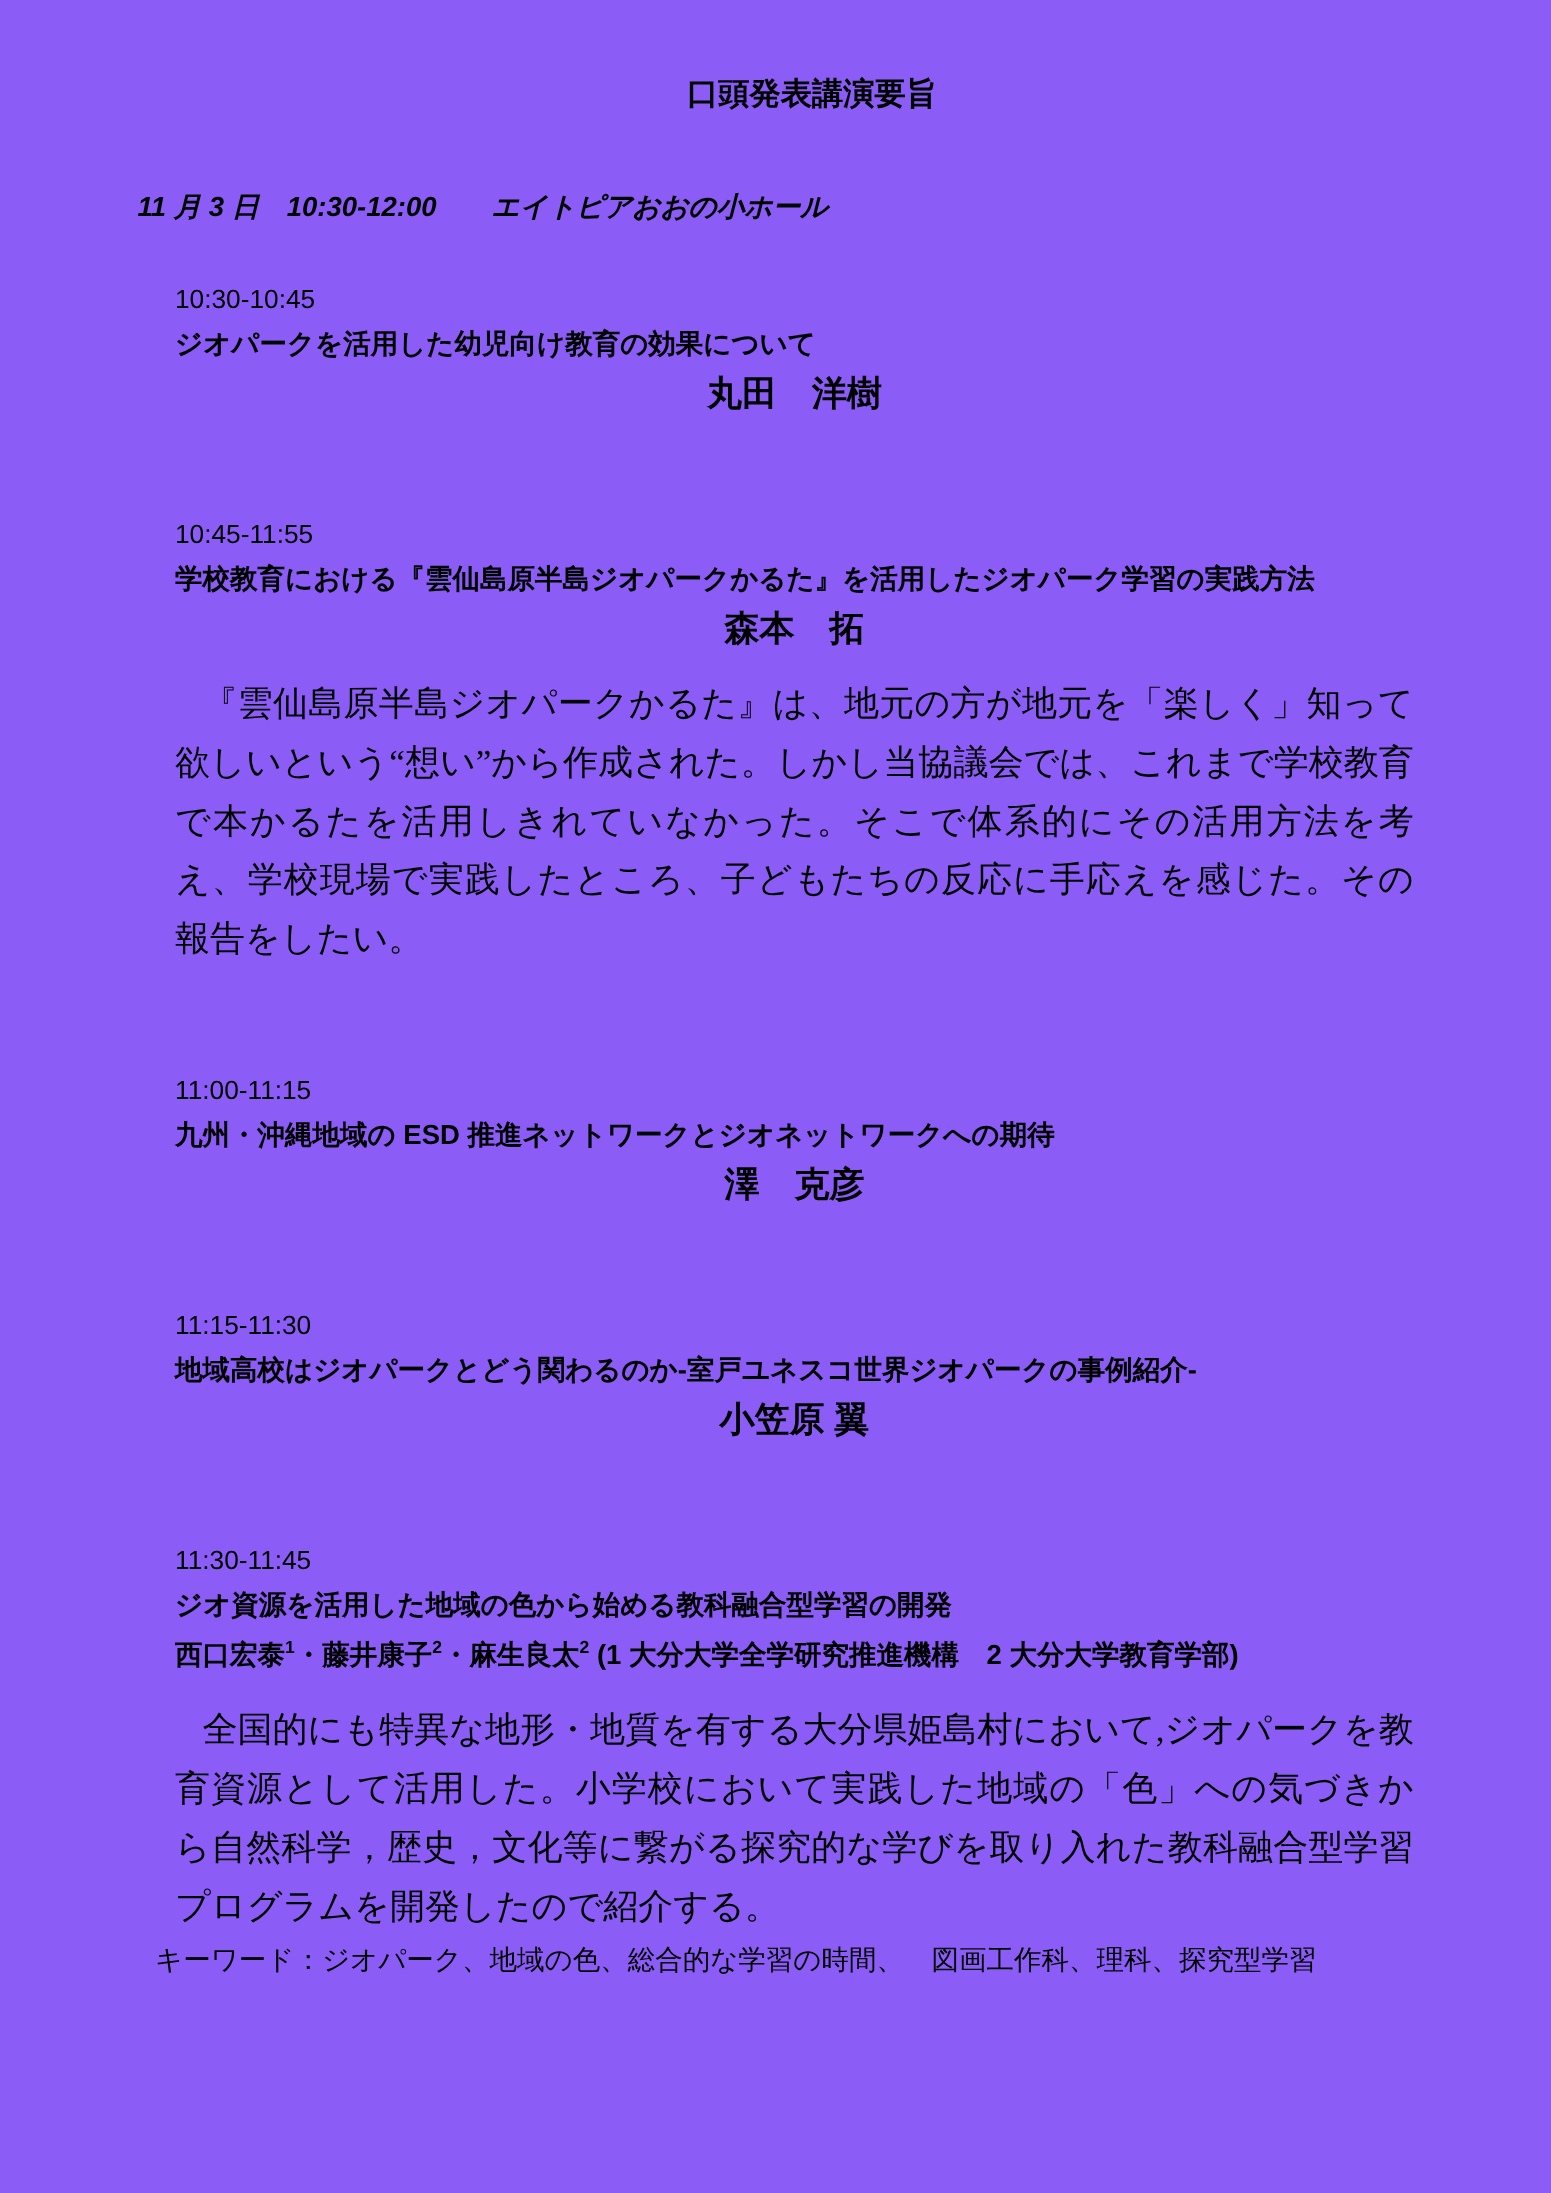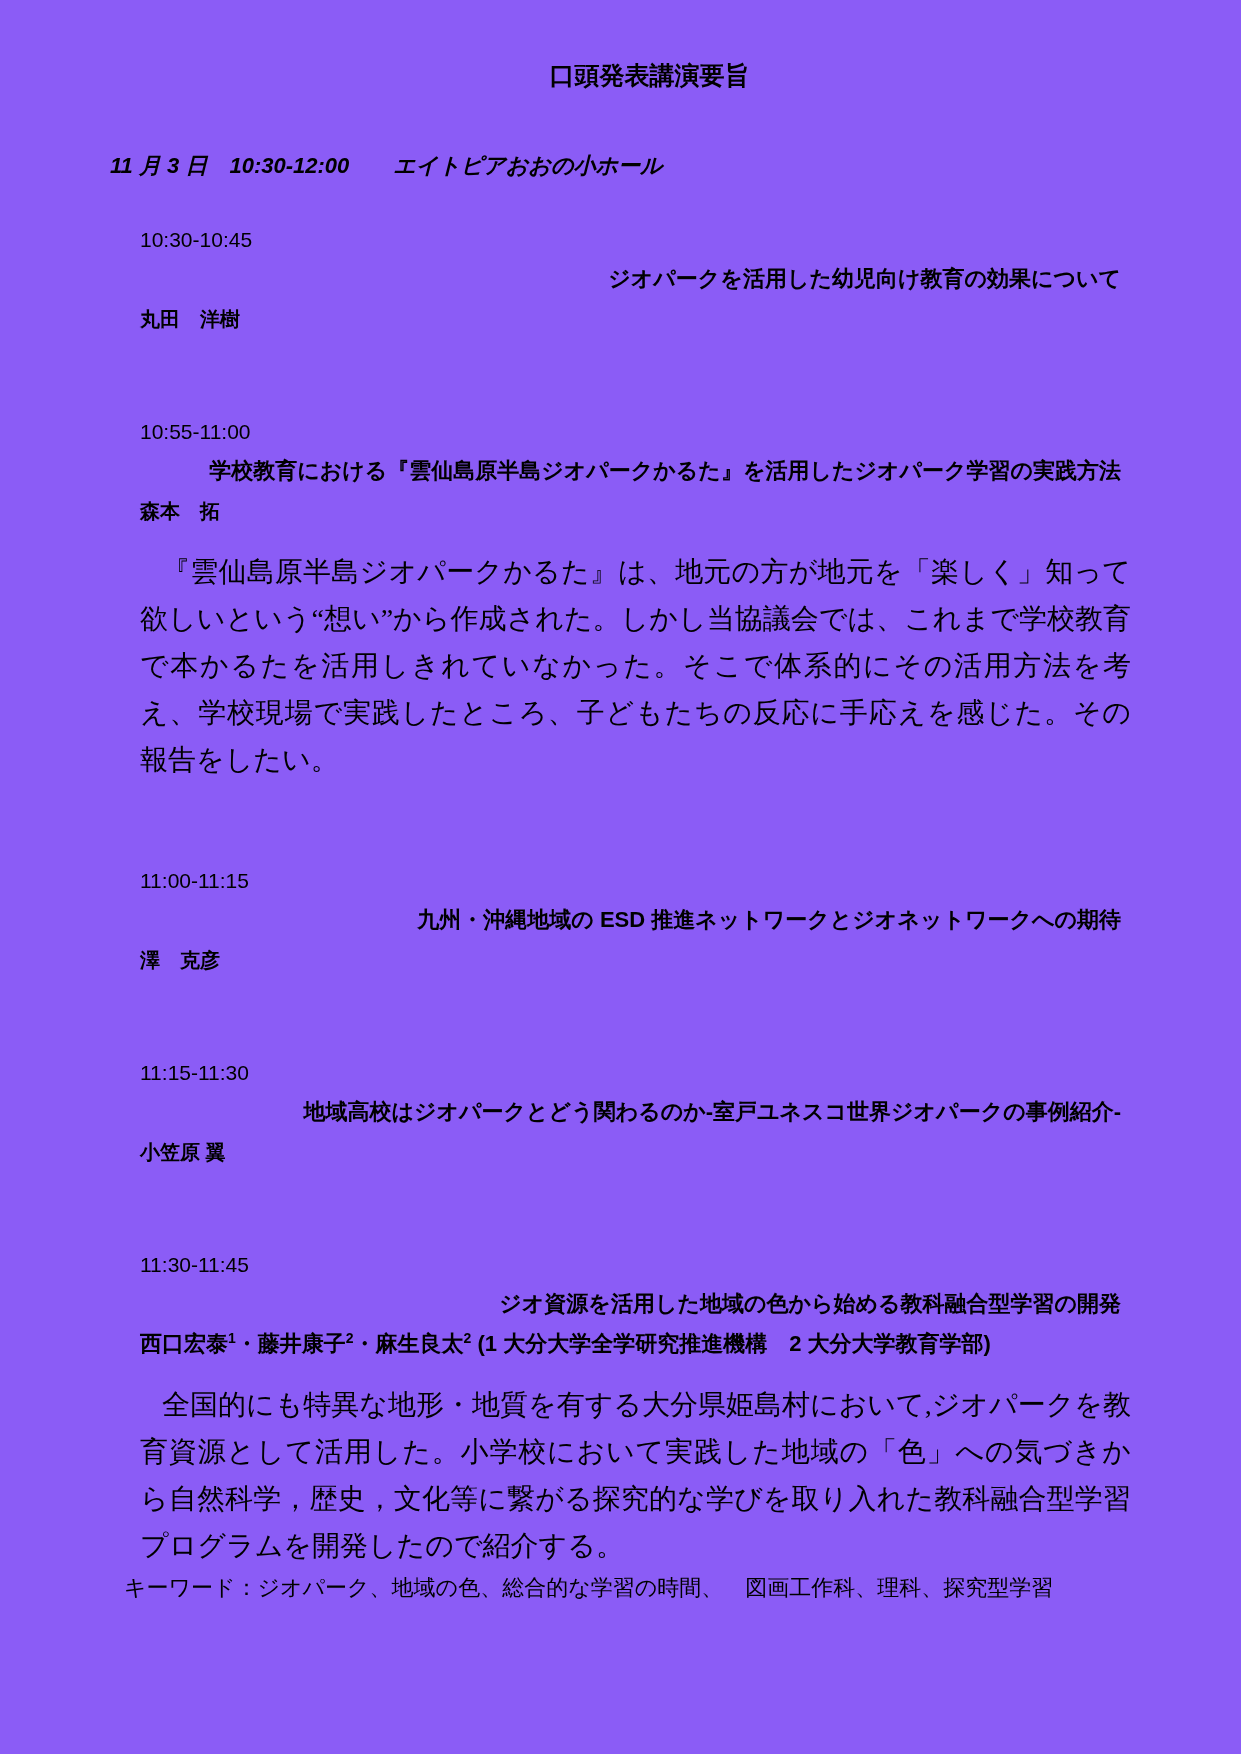--- a/index.html
+++ b/index.html
@@ -37,34 +37,33 @@
     margin: 0 0 84px 30px;
     width: 991px;
   }
   .talk-time {
     margin: 0 0 6px 0;
     font-family: "Liberation Sans", sans-serif;
     font-size: 21px;
     line-height: 28px;
   }
   .talk-title {
-    margin: 10px;
+    margin: 0;
     font-family: "Liberation Sans", sans-serif;
     font-weight: bold;
     font-size: 22px;
     line-height: 30px;
-    text-align: right;
   }
   .talk-speaker {
     margin: 10px 0 0 0;
     font-family: "Liberation Sans", sans-serif;
     font-weight: bold;
-    font-size: 20px;
+    font-size: 28px;
     line-height: 30px;
-    text-align: left;
+    text-align: center;
   }
   .talk-authors {
     margin: 10px 0 0 0;
     font-family: "Liberation Sans", sans-serif;
     font-weight: bold;
     font-size: 22px;
     line-height: 30px;
     text-align: left;
   }
   .talk-authors sup {
@@ -96,21 +95,21 @@
 
   <div class="talks">
 
     <div class="talk">
       <div class="talk-time">10:30-10:45</div>
       <div class="talk-title">ジオパークを活用した幼児向け教育の効果について</div>
       <div class="talk-speaker">丸田　洋樹</div>
     </div>
 
     <div class="talk">
-      <div class="talk-time">10:55-11:00</div>
+      <div class="talk-time">10:45-11:55</div>
       <div class="talk-title">学校教育における『雲仙島原半島ジオパークかるた』を活用したジオパーク学習の実践方法</div>
       <div class="talk-speaker">森本　拓</div>
       <p class="talk-abstract">『雲仙島原半島ジオパークかるた』は、地元の方が地元を「楽しく」知って欲しいという“想い”から作成された。しかし当協議会では、これまで学校教育で本かるたを活用しきれていなかった。そこで体系的にその活用方法を考え、学校現場で実践したところ、子どもたちの反応に手応えを感じた。その報告をしたい。</p>
     </div>
 
     <div class="talk">
       <div class="talk-time">11:00-11:15</div>
       <div class="talk-title">九州・沖縄地域の ESD 推進ネットワークとジオネットワークへの期待</div>
       <div class="talk-speaker">澤　克彦</div>
     </div>

